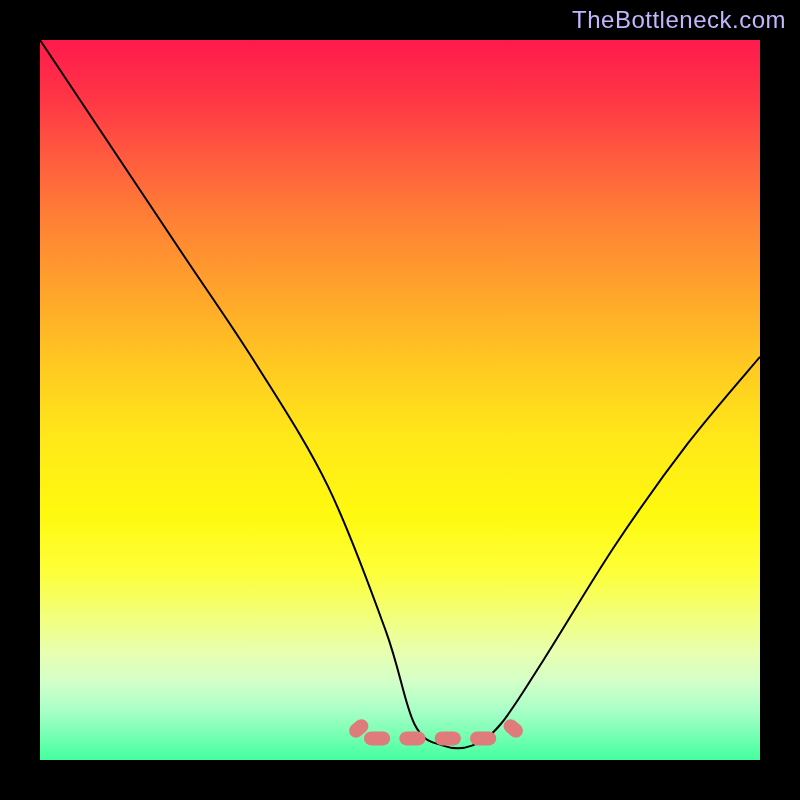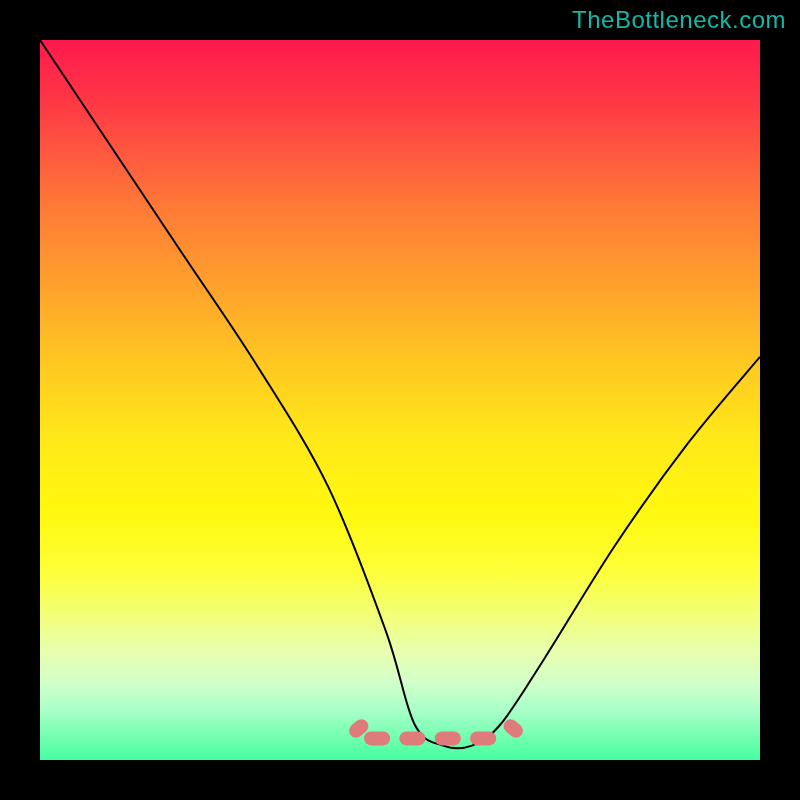--- a/index.html
+++ b/index.html
@@ -8,21 +8,21 @@
     width: 800px;
     height: 800px;
     background: #000;
     position: relative;
     overflow: hidden;
   }
   .watermark {
     position: absolute;
     top: 6px;
     right: 14px;
-    color: #14b8a6;
+    color: #c4b5fd;
     font-family: Arial, Helvetica, sans-serif;
     font-size: 24px;
     font-weight: normal;
     letter-spacing: 0.5px;
     z-index: 3;
   }
   .plot-frame {
     position: absolute;
     left: 40px;
     top: 40px;

